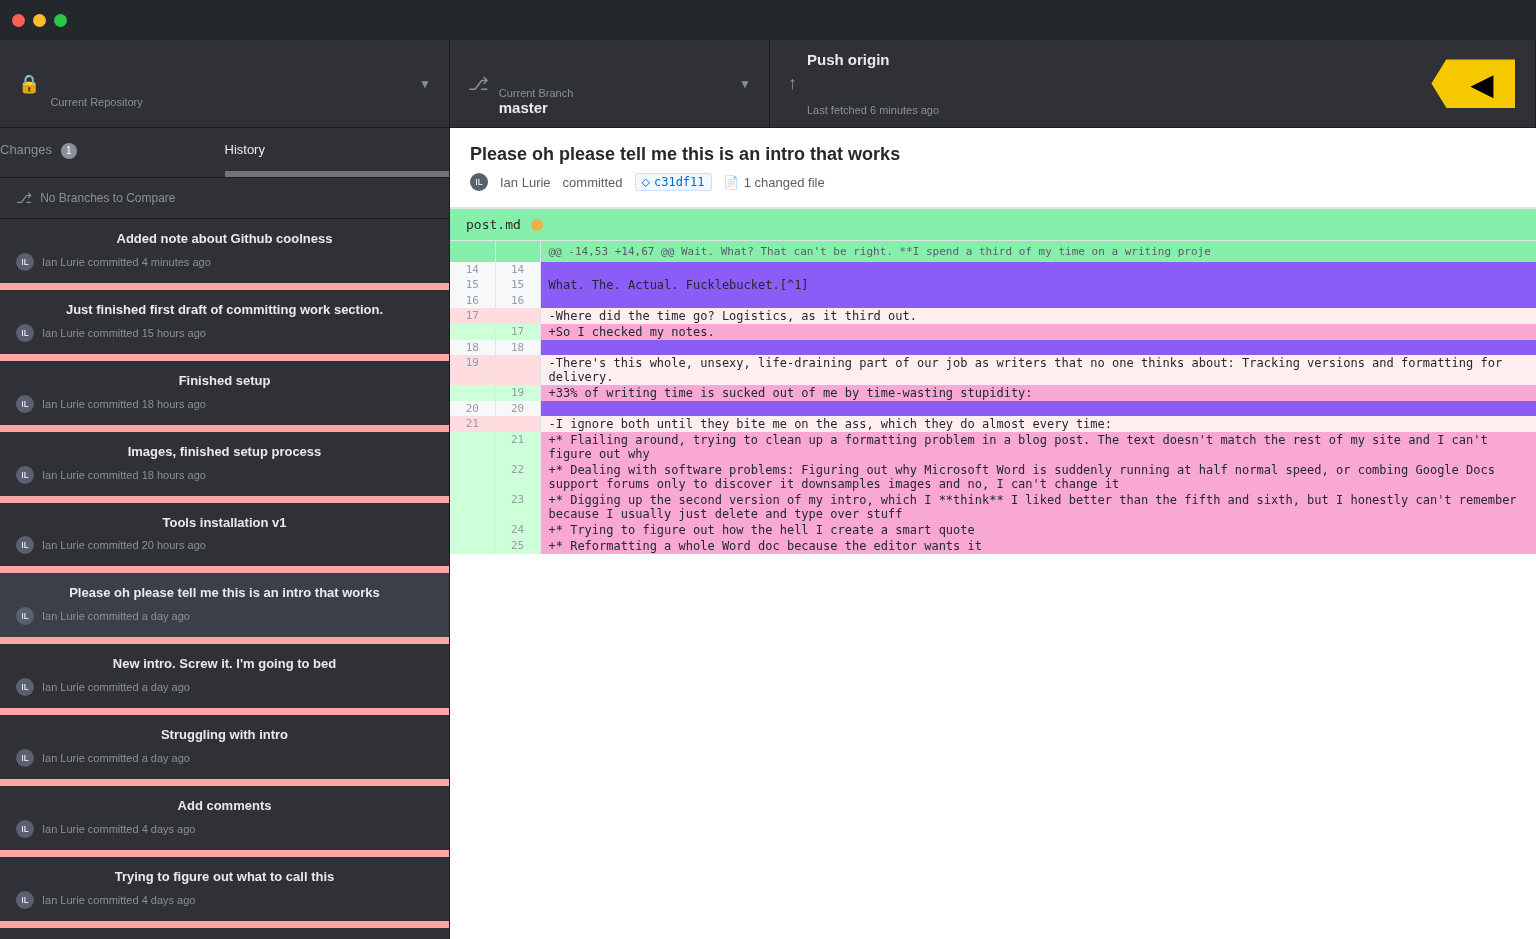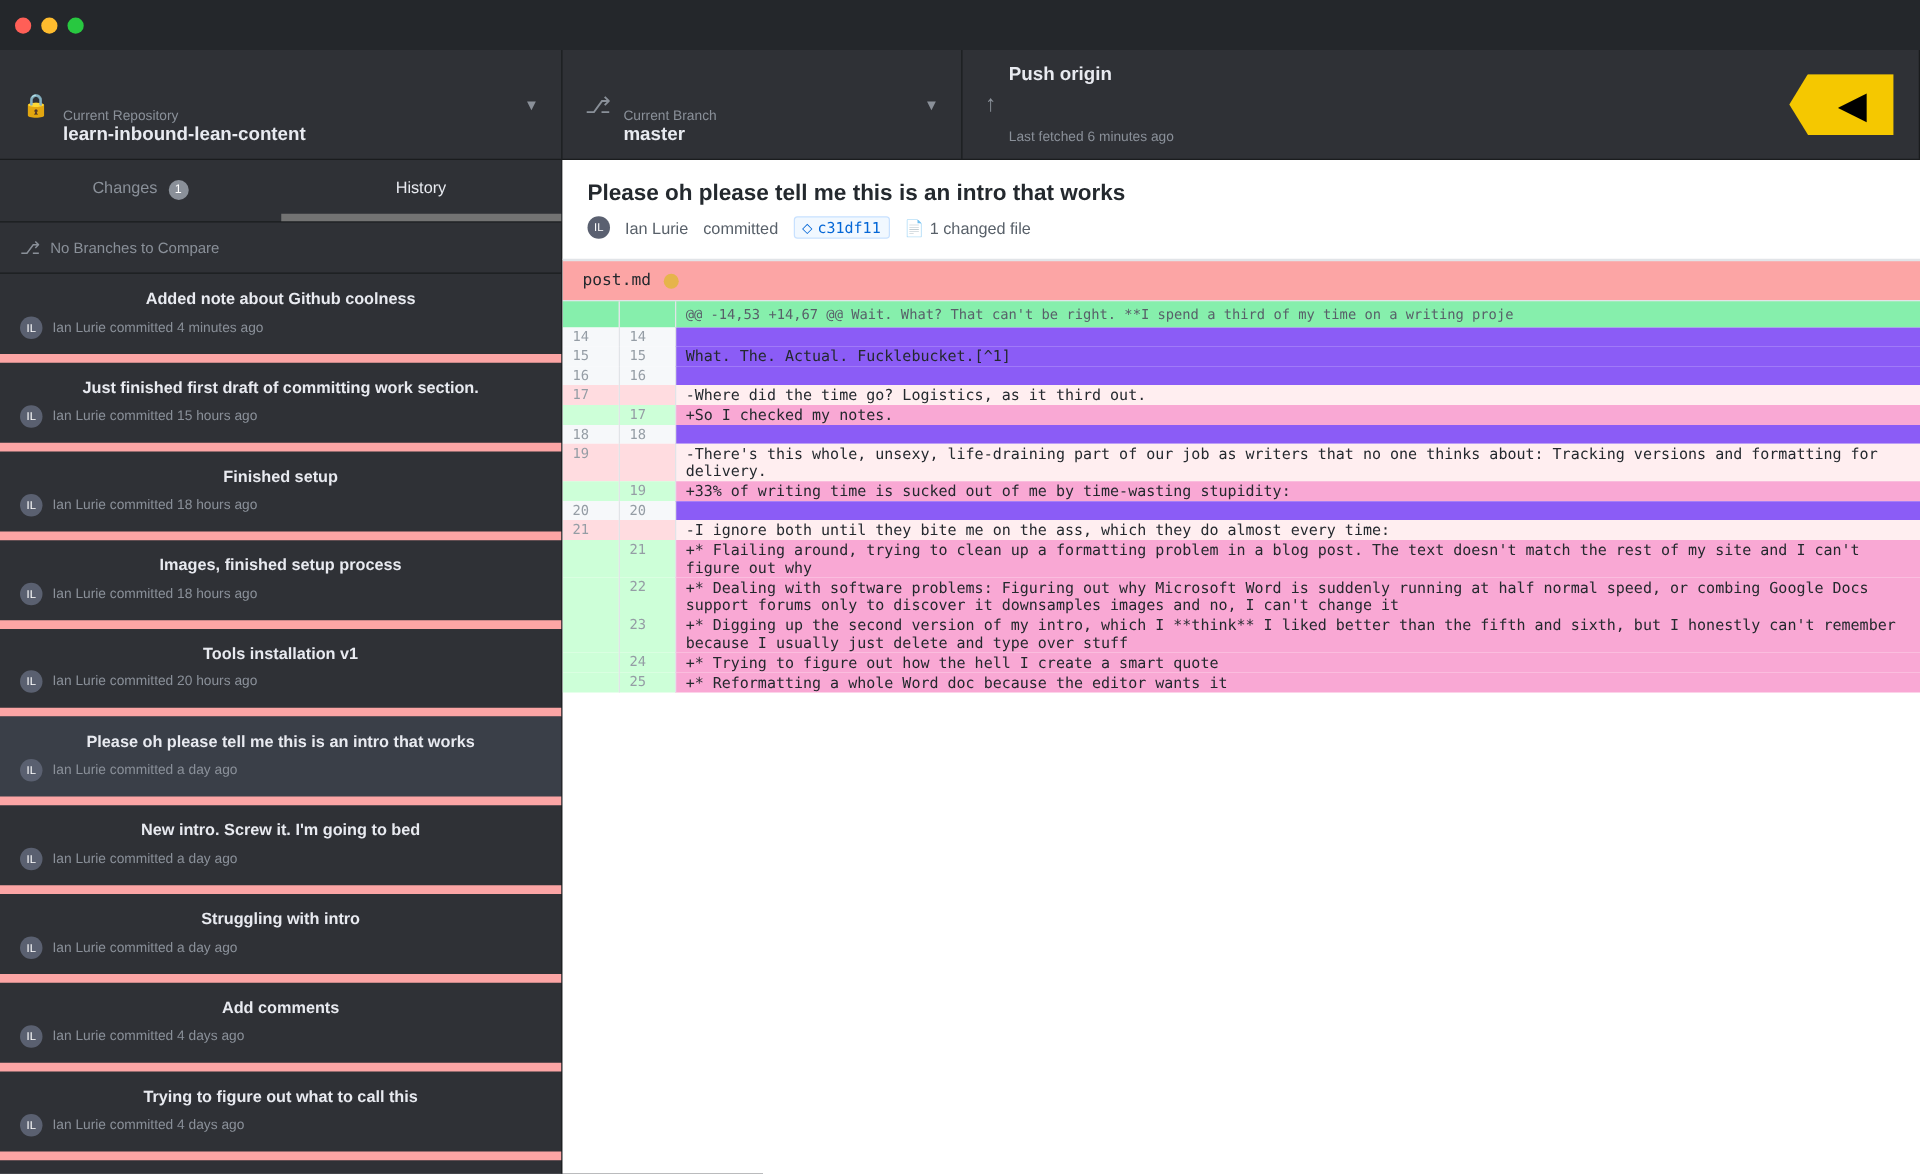--- a/index.html
+++ b/index.html
@@ -78,21 +78,21 @@
     }
 
     .tabs {
       display: flex;
       border-bottom: 1px solid #1a1c1e;
       background: #2f3136;
     }
     .tab {
       flex: 1;
       padding: 14px 0;
-      text-align: center;
+      text-align: left;
       font-size: 13px;
       color: #8a9099;
       cursor: pointer;
       border-bottom: 2px solid transparent;
       position: relative;
     }
     .tab.active { color: #e8eaf0; border-bottom: 6px solid #737373; font-weight: 500; }
     .tab-badge {
       display: inline-flex;
       align-items: center;
@@ -141,33 +141,33 @@
     .commit-header-meta { display: flex; align-items: center; gap: 12px; font-size: 13px; color: #586069; }
     .commit-hash { background: #f1f8ff; border: 1px solid #c8e1ff; border-radius: 3px; padding: 1px 6px; font-family: monospace; font-size: 12px; color: #0366d6; display: flex; align-items: center; gap: 4px; }
     .changed-files { display: flex; align-items: center; gap: 4px; }
 
     .diff-area { flex: 1; overflow-y: auto; }
 
     .file-header {
       display: flex;
       align-items: center;
       padding: 8px 16px;
-      background: #fca5a5;
+      background: #86efac;
       border-bottom: 1px solid #e1e4e8;
       border-top: 1px solid #e1e4e8;
       font-family: monospace;
       font-size: 13px;
       color: #24292e;
       gap: 10px;
     }
     .file-dot { width: 12px; height: 12px; background: #e6b44b; border-radius: 50%; flex-shrink: 0; }
 
     .diff-table { width: 100%; border-collapse: collapse; font-family: 'SFMono-Regular', Consolas, monospace; font-size: 12px; }
     .diff-table td { padding: 1px 8px; white-space: pre-wrap; vertical-align: top; }
-    .line-num { width: 45px; text-align: left; color: #959da5; background: #f6f8fa; border-right: 1px solid #e1e4e8; user-select: none; font-size: 11px; padding: 1px 8px; }
+    .line-num { width: 45px; text-align: center; color: #959da5; background: #f6f8fa; border-right: 1px solid #e1e4e8; user-select: none; font-size: 11px; padding: 1px 8px; }
     .line-num-left { border-right: 1px solid #e1e4e8; }
     .line-content { color: #24292e; }
 
     .diff-header-row td { background: #86efac; color: #586069; font-size: 11px; padding: 4px 8px; }
     .diff-removed td.line-content { background: #ffeef0; }
     .diff-removed td.line-num { background: #ffdce0; }
     .diff-added td.line-content { background: #f9a8d4; }
     .diff-added td.line-num { background: #cdffd8; }
     .diff-context td.line-content { background: #8b5cf6; }
     .diff-context td.line-num { background: #f6f8fa; }
@@ -189,21 +189,20 @@
     <button class="window-btn btn-max"></button>
   </div>
 </div>
 
 <div class="toolbar">
 
   <div class="toolbar-section repo">
     <span class="toolbar-icon">🔒</span>
     <div class="toolbar-text">
       <div class="toolbar-label">Current Repository</div>
-      <div class="toolbar-value">learn-inbound-lean-content</div>
     </div>
     <span class="toolbar-chevron">▼</span>
   </div>
 
   <div class="toolbar-section branch">
     <span class="toolbar-icon">⎇</span>
     <div class="toolbar-text">
       <div class="toolbar-label">Current Branch</div>
       <div class="toolbar-value">master</div>
     </div>

